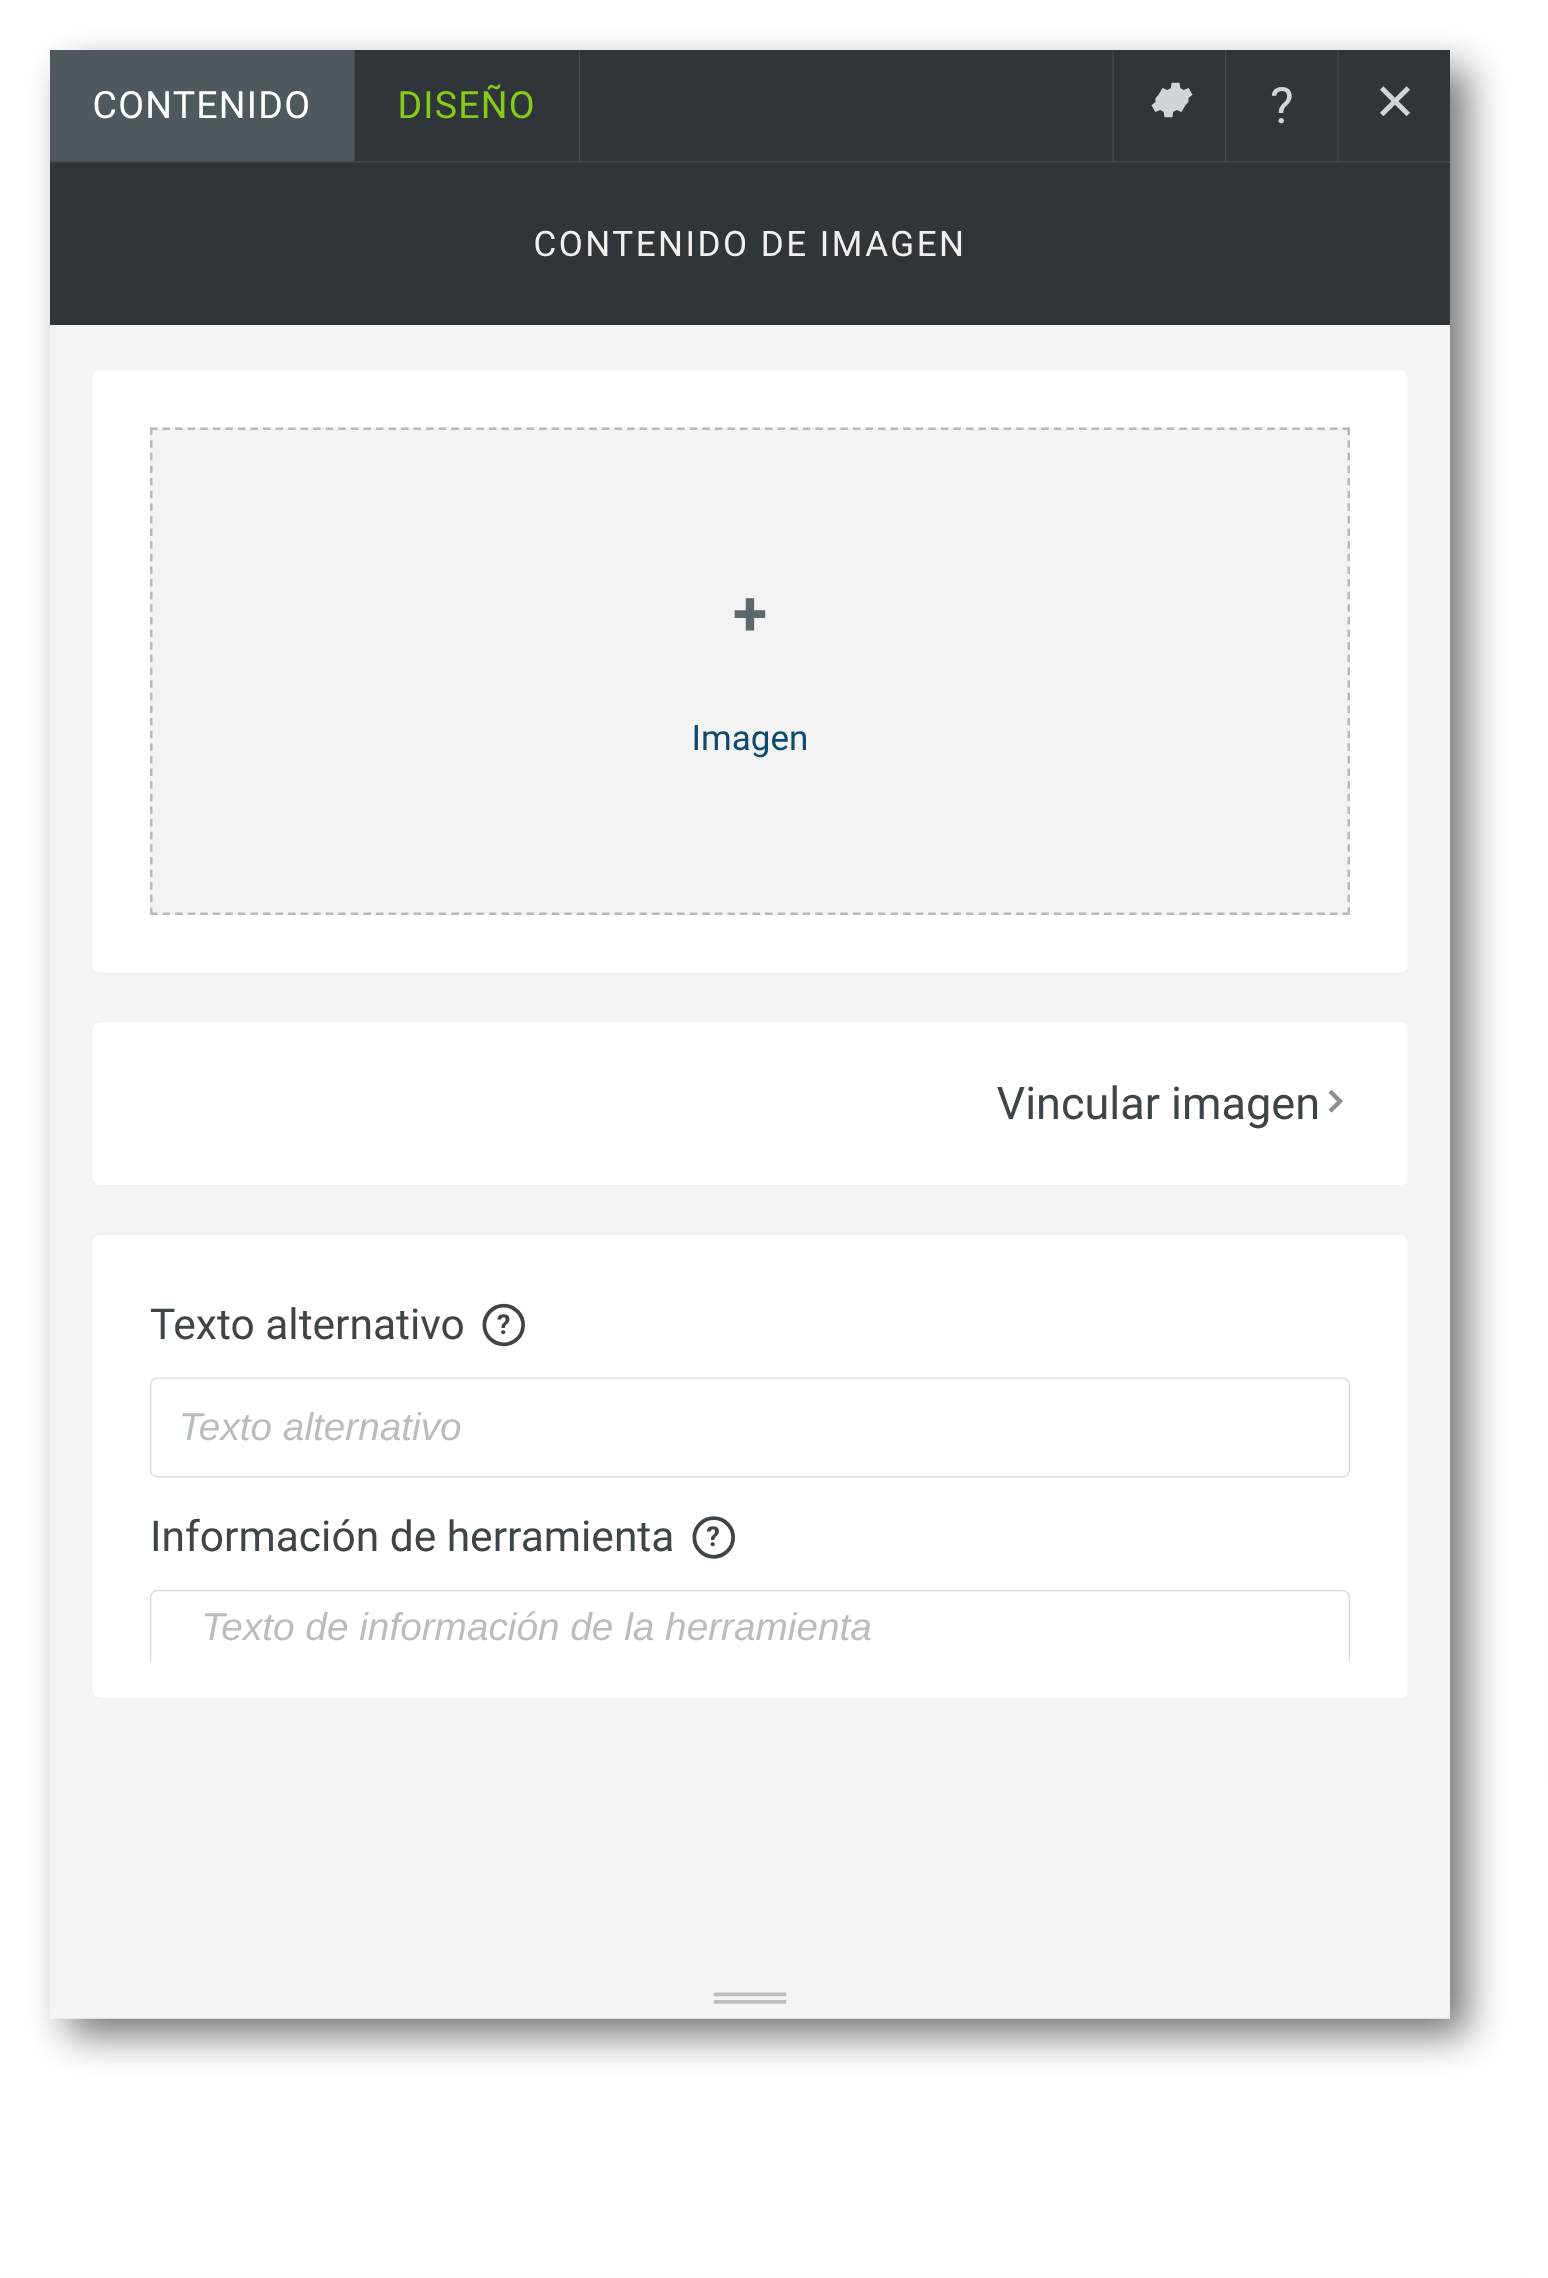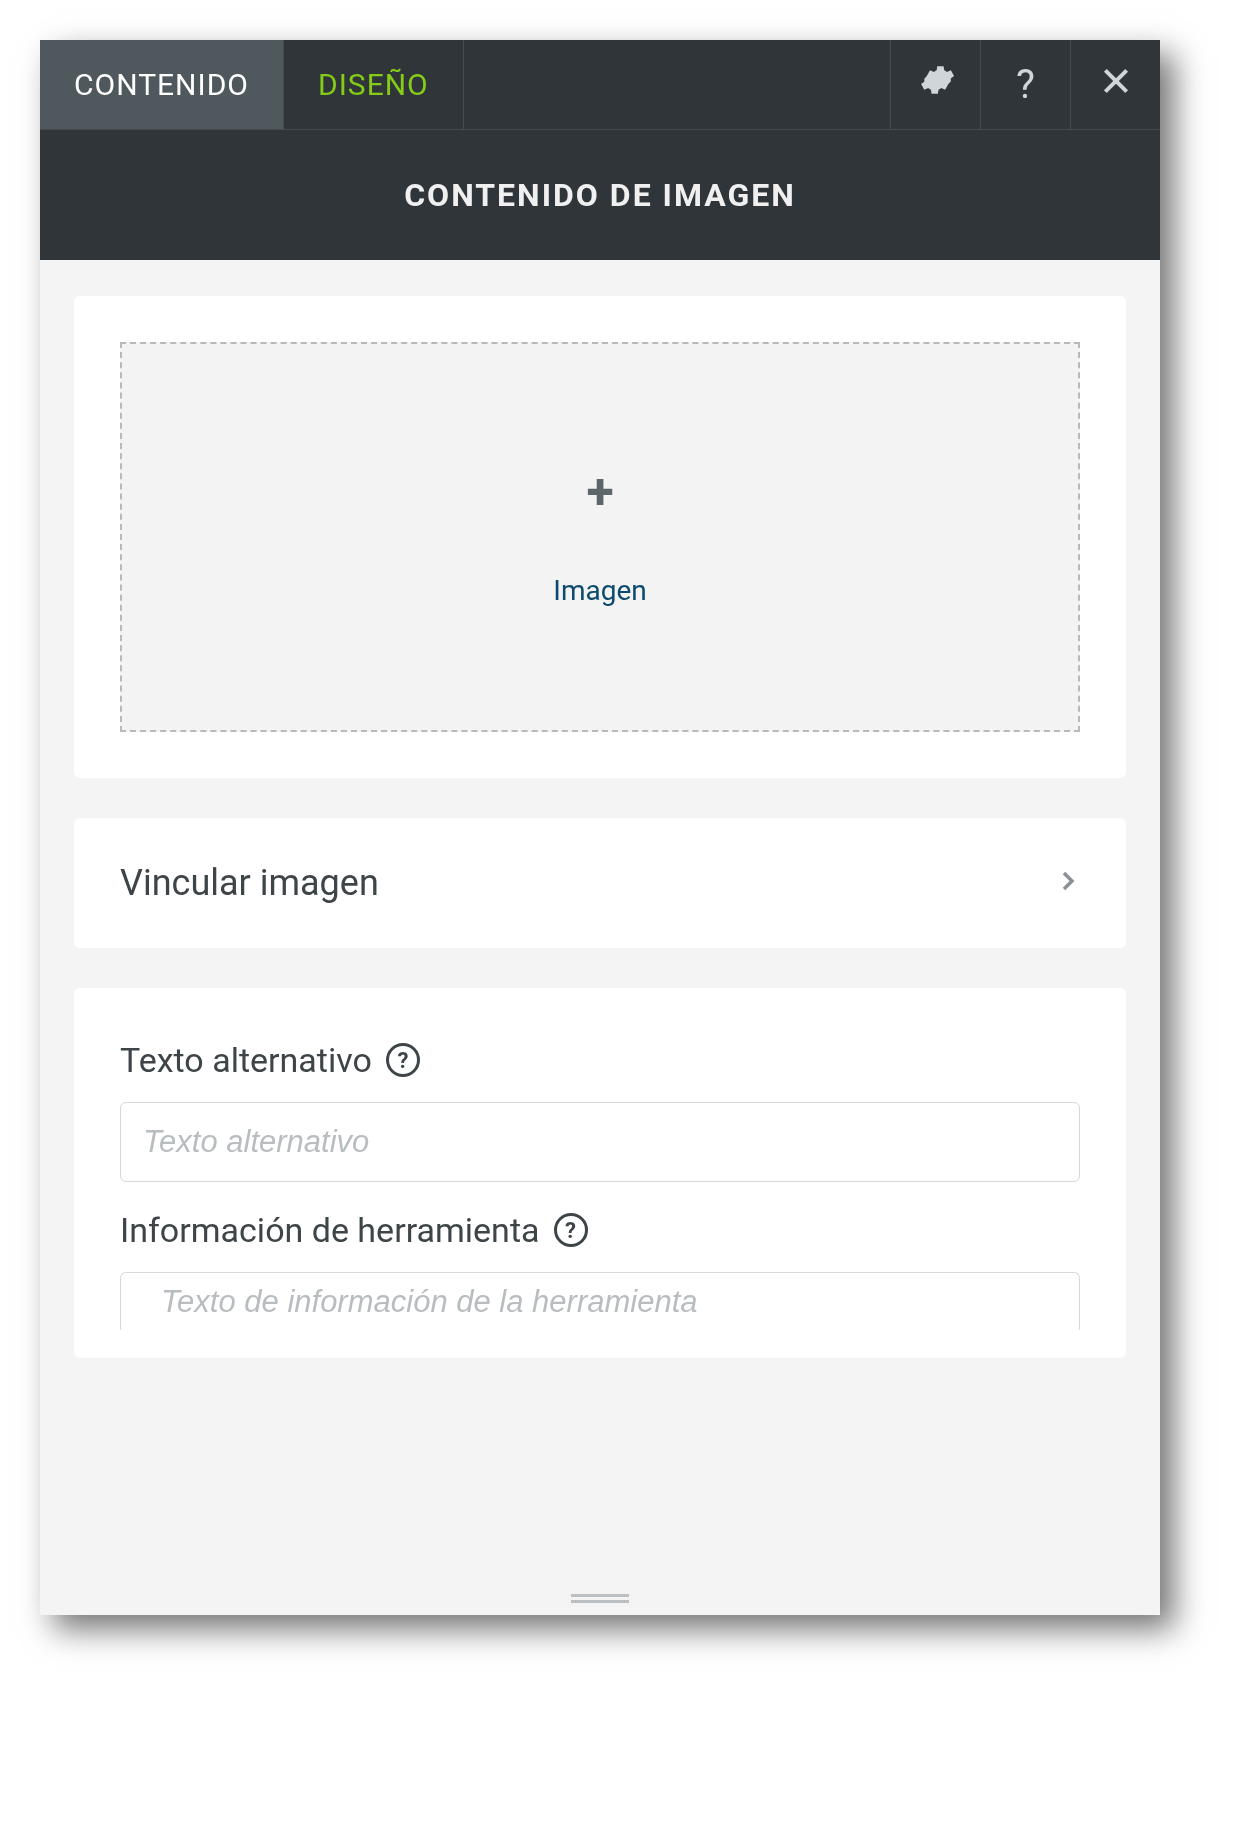--- a/index.html
+++ b/index.html
@@ -69,22 +69,22 @@
     font-size: 36px;
   }
   .hdr-btn svg { width: 38px; height: 38px; fill: #cfd5d8; }
   .hdr-btn.close svg { width: 32px; height: 32px; stroke: #cfd5d8; stroke-width: 3; fill: none; }
 
   .panel-title {
     height: 130px;
     display: flex;
     align-items: center;
     justify-content: center;
-    font-size: 32px;
-    font-weight: 700;
+    font-size: 28px;
+    font-weight: 400;
     letter-spacing: 2px;
     color: #f0f0f0;
   }
 
   
   .body {
     flex: 1;
     background: #f4f4f4;
     padding: 36px 34px 0 34px;
     display: flex;
@@ -121,23 +121,22 @@
   .dropzone .dz-label {
     font-size: 28px;
     color: #0c4a6e;
     margin-top: 47px;
   }
 
   
   .link-row {
     display: flex;
     align-items: center;
-    justify-content: space-between;
-    cursor: pointer;
-    gap: 36px;
+    justify-content: flex-end;
+    cursor: pointer;
   }
   .link-row .lbl {
     font-size: 36px;
     color: #3e4549;
   }
   .link-row .chev svg {
     width: 24px; height: 24px;
     stroke: #8a9195; stroke-width: 3.5; fill: none;
   }
 

